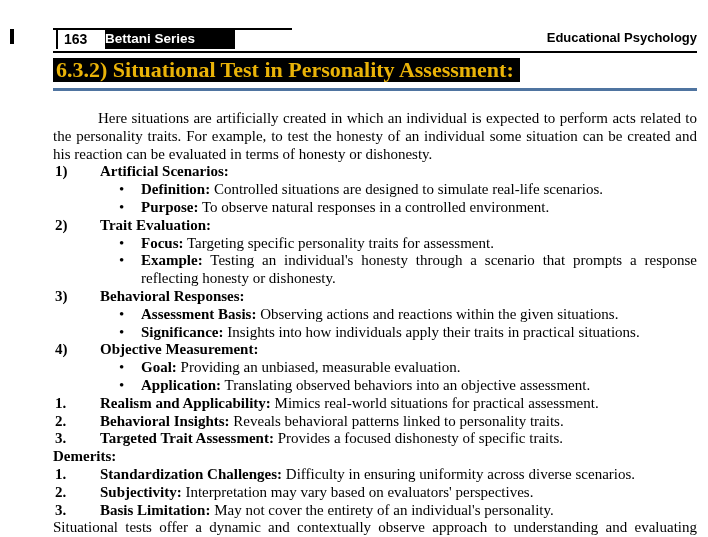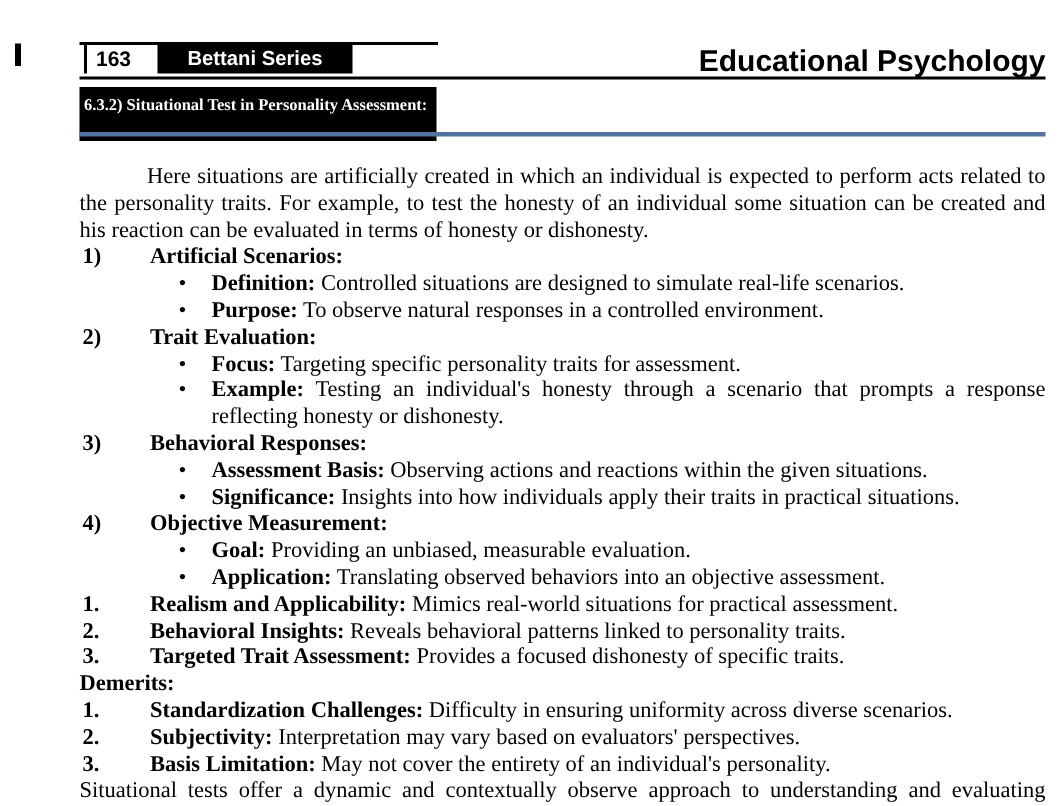--- a/index.html
+++ b/index.html
@@ -8,28 +8,28 @@
 
   
   .edge-mark{position:absolute;left:10px;top:9px;width:4px;height:15px;background:#000;}
   .hdr-top-rule{position:absolute;left:53px;top:8px;width:239px;height:2px;background:#000;}
   .pagenum{position:absolute;left:56px;top:10px;width:49px;height:19px;
            border-left:2px solid #000;background:#fff;
            font-family:"Liberation Sans",sans-serif;font-weight:bold;font-size:14px;
            line-height:19px;padding-left:6px;box-sizing:border-box;}
   .series{position:absolute;left:105px;top:9px;width:130px;height:20px;background:#000;color:#fff;
           font-family:"Liberation Sans",sans-serif;font-weight:bold;font-size:13.5px;
-          line-height:20px;text-align:center;}
+          line-height:20px;text-align:left;}
   .subject{position:absolute;right:11px;top:10px;
-           font-family:"Liberation Sans",sans-serif;font-weight:bold;font-size:20px;}
+           font-family:"Liberation Sans",sans-serif;font-weight:bold;font-size:13px;}
   .hdr-rule{position:absolute;left:53px;top:31px;width:644px;height:2px;background:#000;}
 
   
-  .title-bar{position:absolute;left:53px;top:38px;height:36px;background:#000;color:#ffffff;
-             font-weight:bold;font-size:11px;line-height:24px;
+  .title-bar{position:absolute;left:53px;top:38px;height:24px;background:#000;color:#eab308;
+             font-weight:bold;font-size:22px;line-height:24px;
              padding:0 6px 0 3px;white-space:nowrap;}
   .blue-rule{position:absolute;left:53px;top:68px;width:644px;height:3px;background:#4f74a0;}
 
   
   .body{position:absolute;left:53px;top:90px;width:644px;font-size:15px;line-height:17.8px;}
   .body p,.body div{margin:0;}
   .intro{text-align:justify;text-indent:45px;}
   .closing{text-align:justify;}
   .nhead{position:relative;padding-left:47px;font-weight:bold;}
   .nhead .num{position:absolute;left:2px;top:0;}

